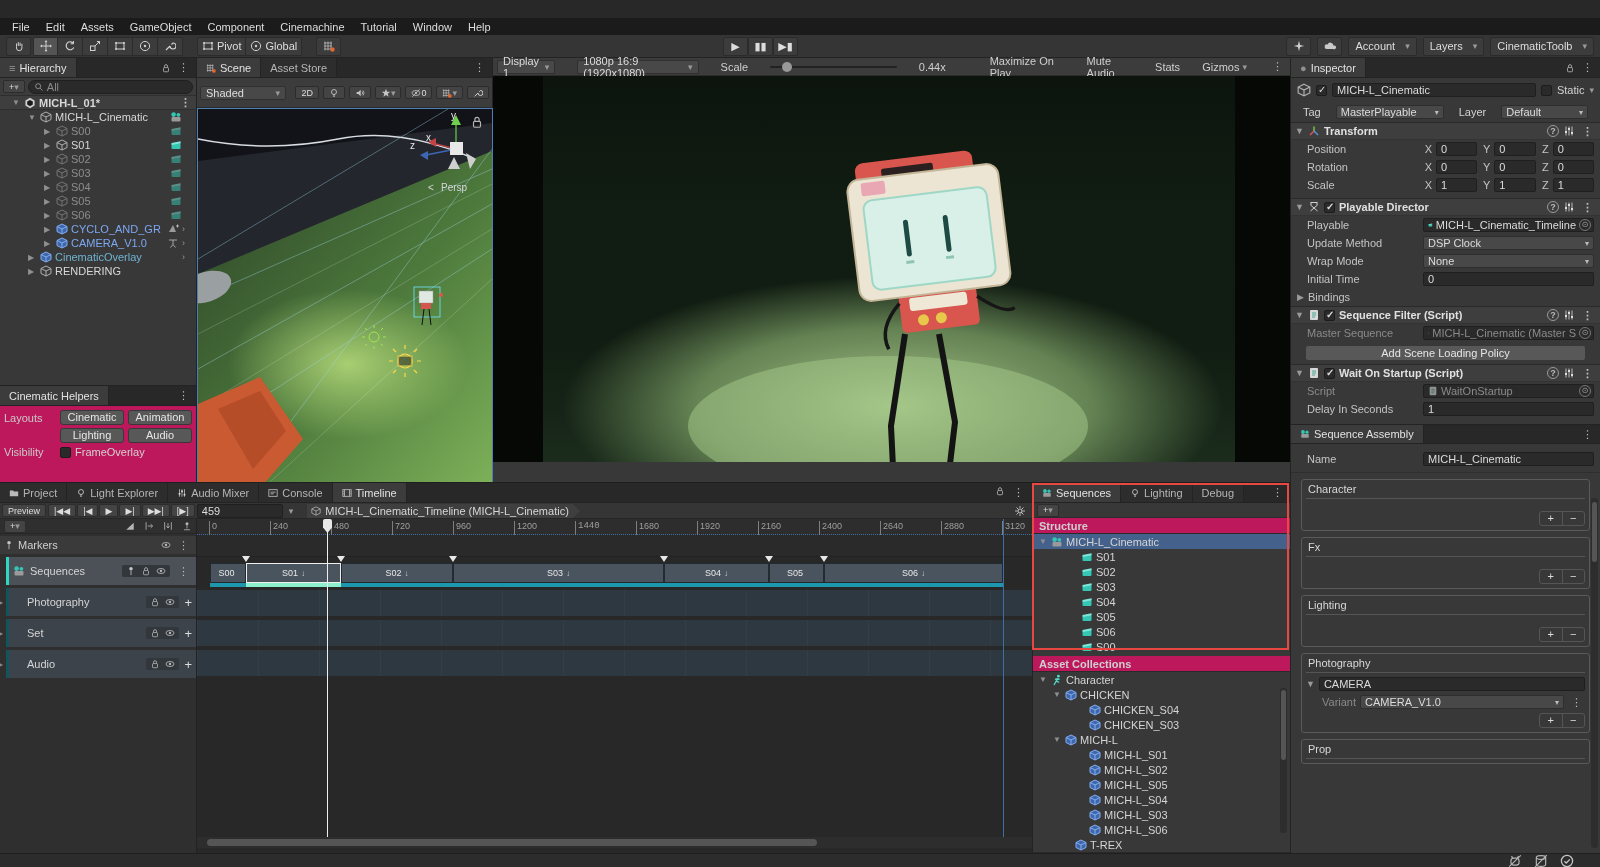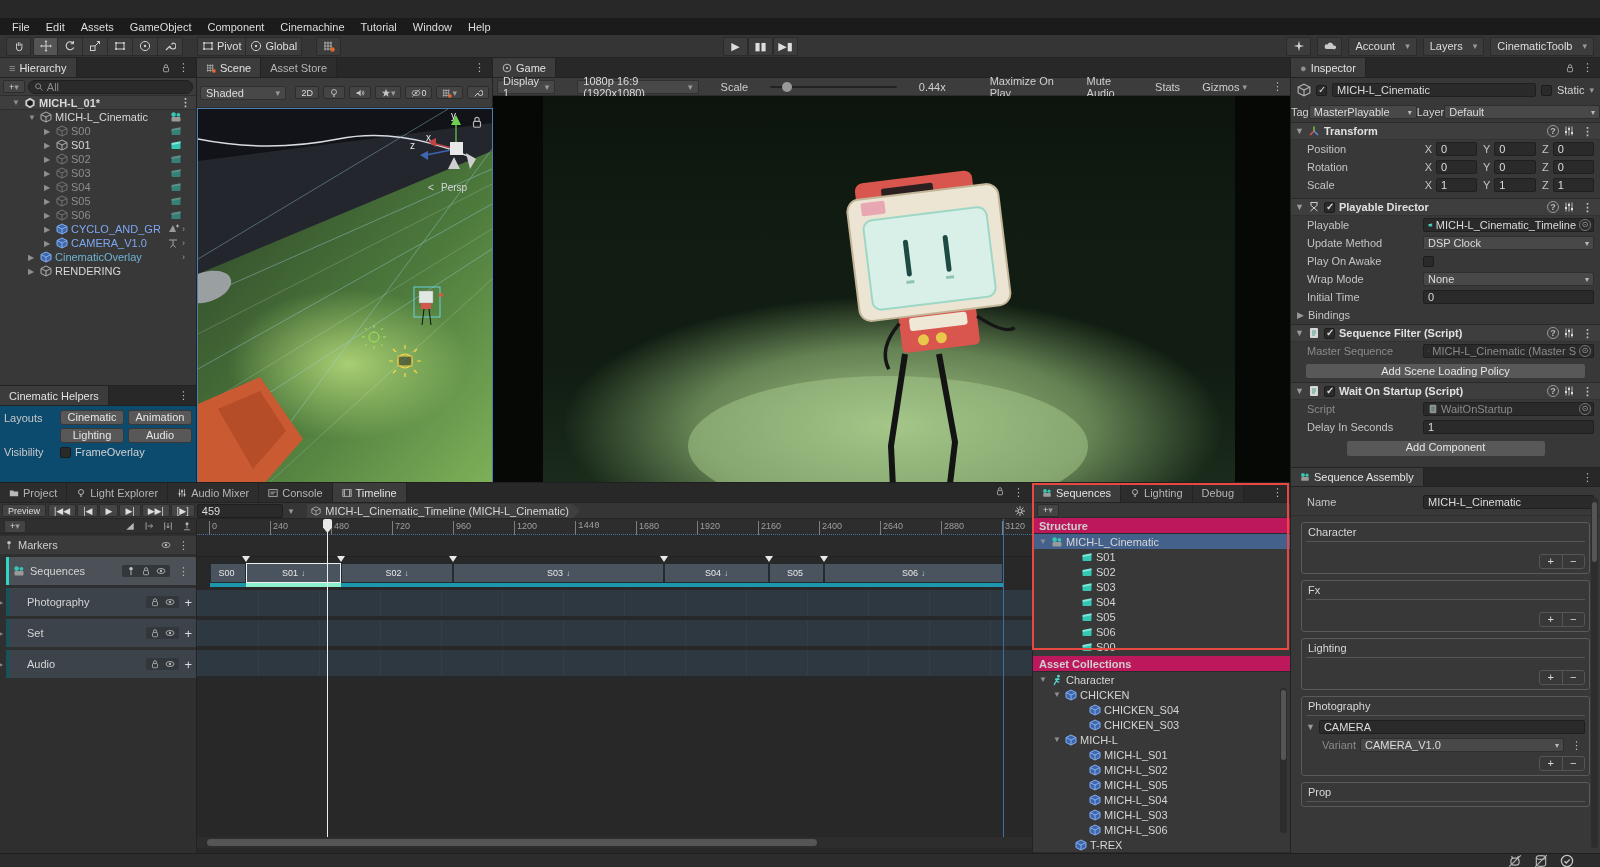--- a/index.html
+++ b/index.html
@@ -40,21 +40,21 @@
 .searchbox{flex:1;height:14px;background:#2a2a2a;border:1px solid #1f1f1f;border-radius:7px;display:flex;align-items:center;gap:3px;padding:0 5px;color:#8a8a8a}
 .hrow{height:14px;display:flex;align-items:center;gap:3px;padding-right:2px;color:#d8d8d8}
 .hrow.scene-row{background:#3e3e3e;border-bottom:1px solid #2e2e2e;font-weight:bold}
 .hrow .exp{width:9px;color:#8f8f8f;font-size:8px;flex:none}
 .hrow.muted{color:#8d8d8d}
 .hrow.muted .ic{opacity:.5}
 .hrow.prefab{color:#7da7f2}
 .hrow.prefab-light{color:#6fb3d2}
 .hlabel{white-space:nowrap;overflow:hidden}
 
-#helpers{left:0;top:385px;width:197px;height:97px;background:#0c4a6e;border-right:1px solid #232323;border-top:1px solid #232323}
+#helpers{left:0;top:385px;width:197px;height:97px;background:#be185d;border-right:1px solid #232323;border-top:1px solid #232323}
 #helpers .body{padding:4px 4px}
 .hl-row{display:flex;gap:4px;margin-bottom:3px;align-items:center}
 .hl-lab{width:52px;color:#c8c8c8}
 .btn{background:#585858;border:1px solid #383838;border-radius:3px;color:#e6e6e6;text-align:center;height:15px;line-height:13px}
 .hl-btn{flex:1}
 .cb{width:11px;height:11px;background:#2a2a2a;border:1px solid #1c1c1c;border-radius:2px;flex:none;position:relative}
 .cb.on:after{content:"✓";position:absolute;left:1px;top:-2px;color:#dcdcdc;font-size:10px}
 
 #scene{left:197px;top:58px;width:296px;height:424px;background:#383838;border-right:1px solid #232323}
 #scene-tools{height:30px;background:#3c3c3c;border-bottom:1px solid #2c2c2c;display:flex;align-items:center;gap:4px;padding:0 3px}
@@ -791,28 +791,20 @@
         <text x="243" y="82" fill="#d8d8d8" font-size="10">Persp</text>
         <text x="230" y="82" fill="#d8d8d8" font-size="10">&lt;</text>
       </svg>
       <svg class="art" style="left:272px;top:6px" width="14" height="14" viewBox="0 0 12 12">
           <use href="#sym-lock"></use>
         </svg>
     </div>
   </div>
 
   <div id="game" class="abs">
-    <div class="tabbar">
-      <div class="tab active">
-          <svg class="ic10">
-            <use href="#sym-tr"></use>
-          </svg>
-          <span>Game</span>
-        </div>
-    </div>
     <div id="game-tools">
       <div class="minidrop">
           <span>Display 1</span>
           <span class="chev">▾</span>
         </div>
       <div class="minidrop">
           <span>1080p 16:9 (1920x1080)</span>
           <span class="chev">▾</span>
         </div>
       <span>Scale</span>
@@ -898,21 +890,21 @@
     <div class="row" style="height:24px;padding:0 6px;gap:5px">
       <svg class="ic14">
           <use href="#sym-cube"></use>
         </svg>
       <span class="cb on"></span>
       <span class="fld grow">MICH-L_Cinematic</span>
       <span class="cb"></span>
       <span>Static</span>
         <span class="chev">▾</span>
     </div>
-    <div class="row" style="height:20px;padding:0 0;gap:0">
+    <div class="row" style="height:20px;padding:0 12px;gap:15px">
       <span>Tag</span>
       <span class="drop" style="width:108px">
           <span>MasterPlayable</span>
           <span class="da">▾</span>
         </span>
       <span>Layer</span>
       <span class="drop grow">
           <span>Default</span>
           <span class="da">▾</span>
         </span>
@@ -990,24 +982,20 @@
         </span>
       </div>
     <div class="irow">
         <span class="ilab">Update Method</span>
       <span class="drop grow">
           <span>DSP Clock</span>
           <span class="da">▾</span>
         </span>
       </div>
     <div class="irow">
-        <span class="ilab">Play On Awake</span>
-        <span class="cb"></span>
-      </div>
-    <div class="irow">
         <span class="ilab">Wrap Mode</span>
       <span class="drop grow">
           <span>None</span>
           <span class="da">▾</span>
         </span>
       </div>
     <div class="irow">
         <span class="ilab">Initial Time</span>
       <span class="fld grow">0</span>
       </div>
@@ -1066,23 +1054,20 @@
           </svg>
           <span>WaitOnStartup</span>
           <span class="objpick">⊙</span>
         </span>
       </div>
     <div class="irow">
         <span class="ilab">Delay In Seconds</span>
       <span class="fld grow">1</span>
       </div>
 
-    <div class="row">
-        <div class="btn bigbtn">Add Component</div>
-      </div>
 
     <div class="tabbar" id="assembly-tab" style="border-top:1px solid #232323;margin-top:6px">
       <div class="tab active">
           <svg class="ic10">
             <use href="#sym-cam"></use>
           </svg>
           <span>Sequence Assembly</span>
         </div>
       <div class="bar-icons">
           <span class="kebab">⋮</span>

